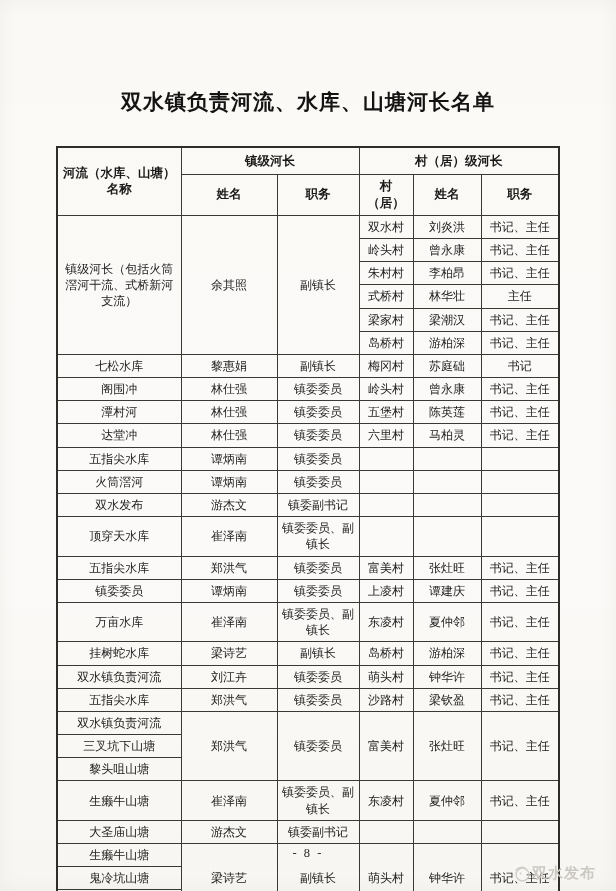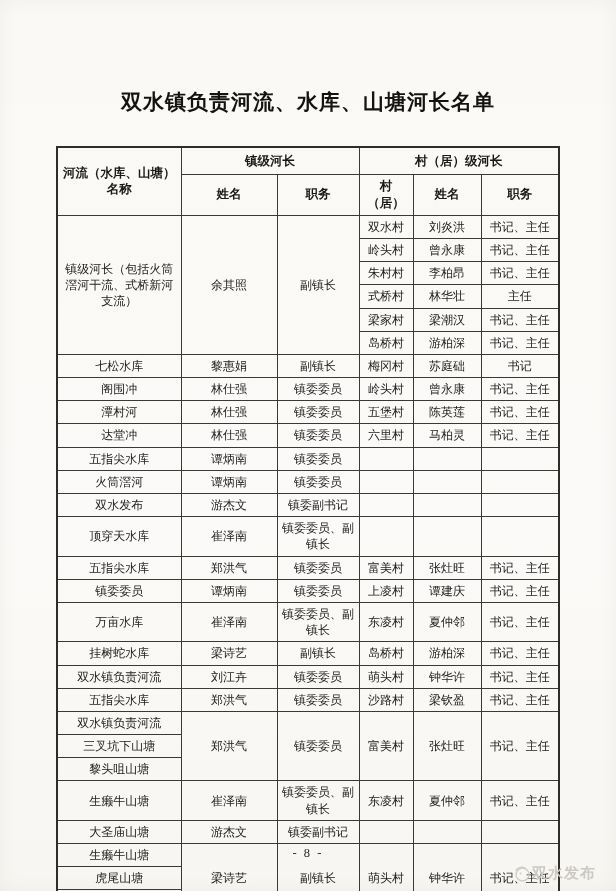--- a/index.html
+++ b/index.html
@@ -295,21 +295,21 @@
 
     <tr>
       <td>生癞牛山塘</td>
       <td rowspan="3">梁诗艺</td>
       <td rowspan="3">副镇长</td>
       <td rowspan="3">萌头村</td>
       <td rowspan="3">钟华许</td>
       <td rowspan="3">书记、主任</td>
     </tr>
     <tr>
-      <td>虎尾山塘</td>
+      <td>鬼冷坑山塘</td>
     </tr>
     <tr>
       <td>企里坑山塘</td>
     </tr>
   </tbody>
     </table>
 
   <div class="page-number">- 8 -</div>
 
   <div class="watermark">

